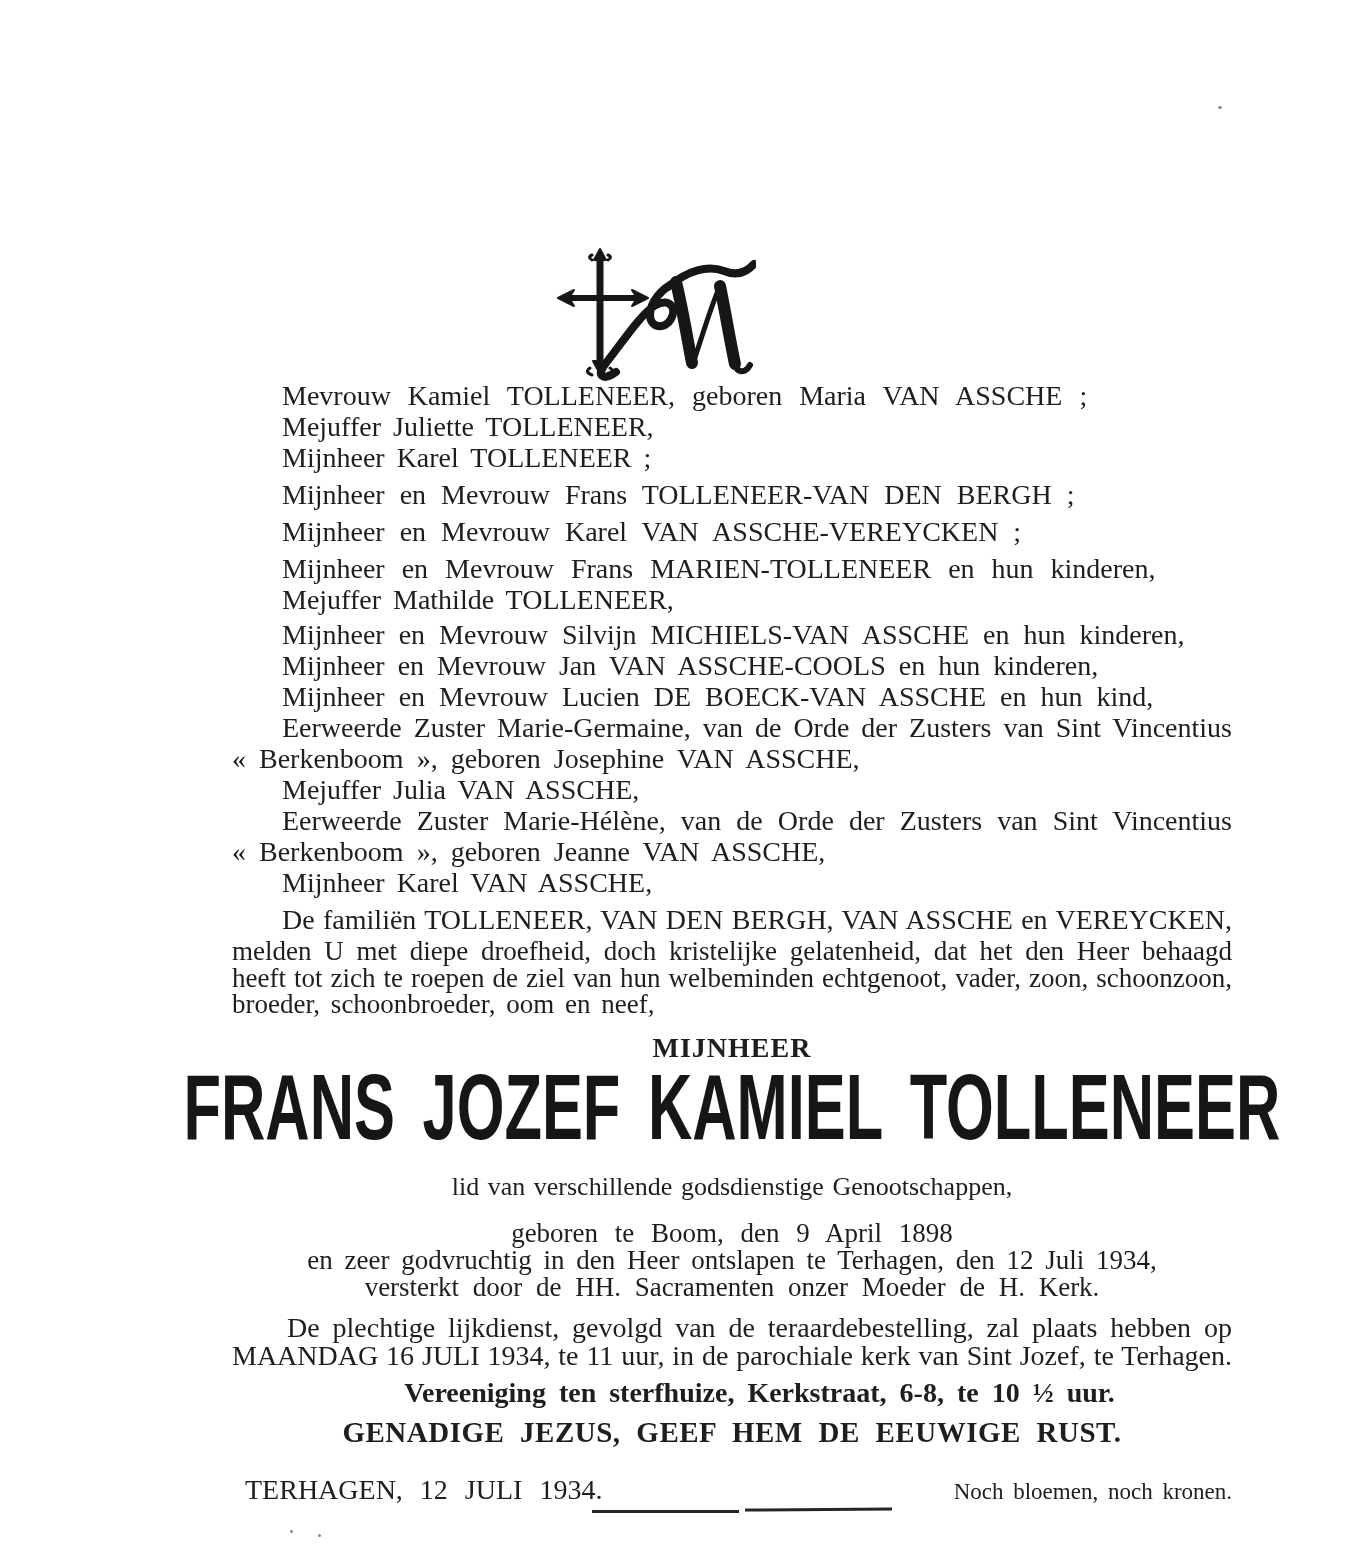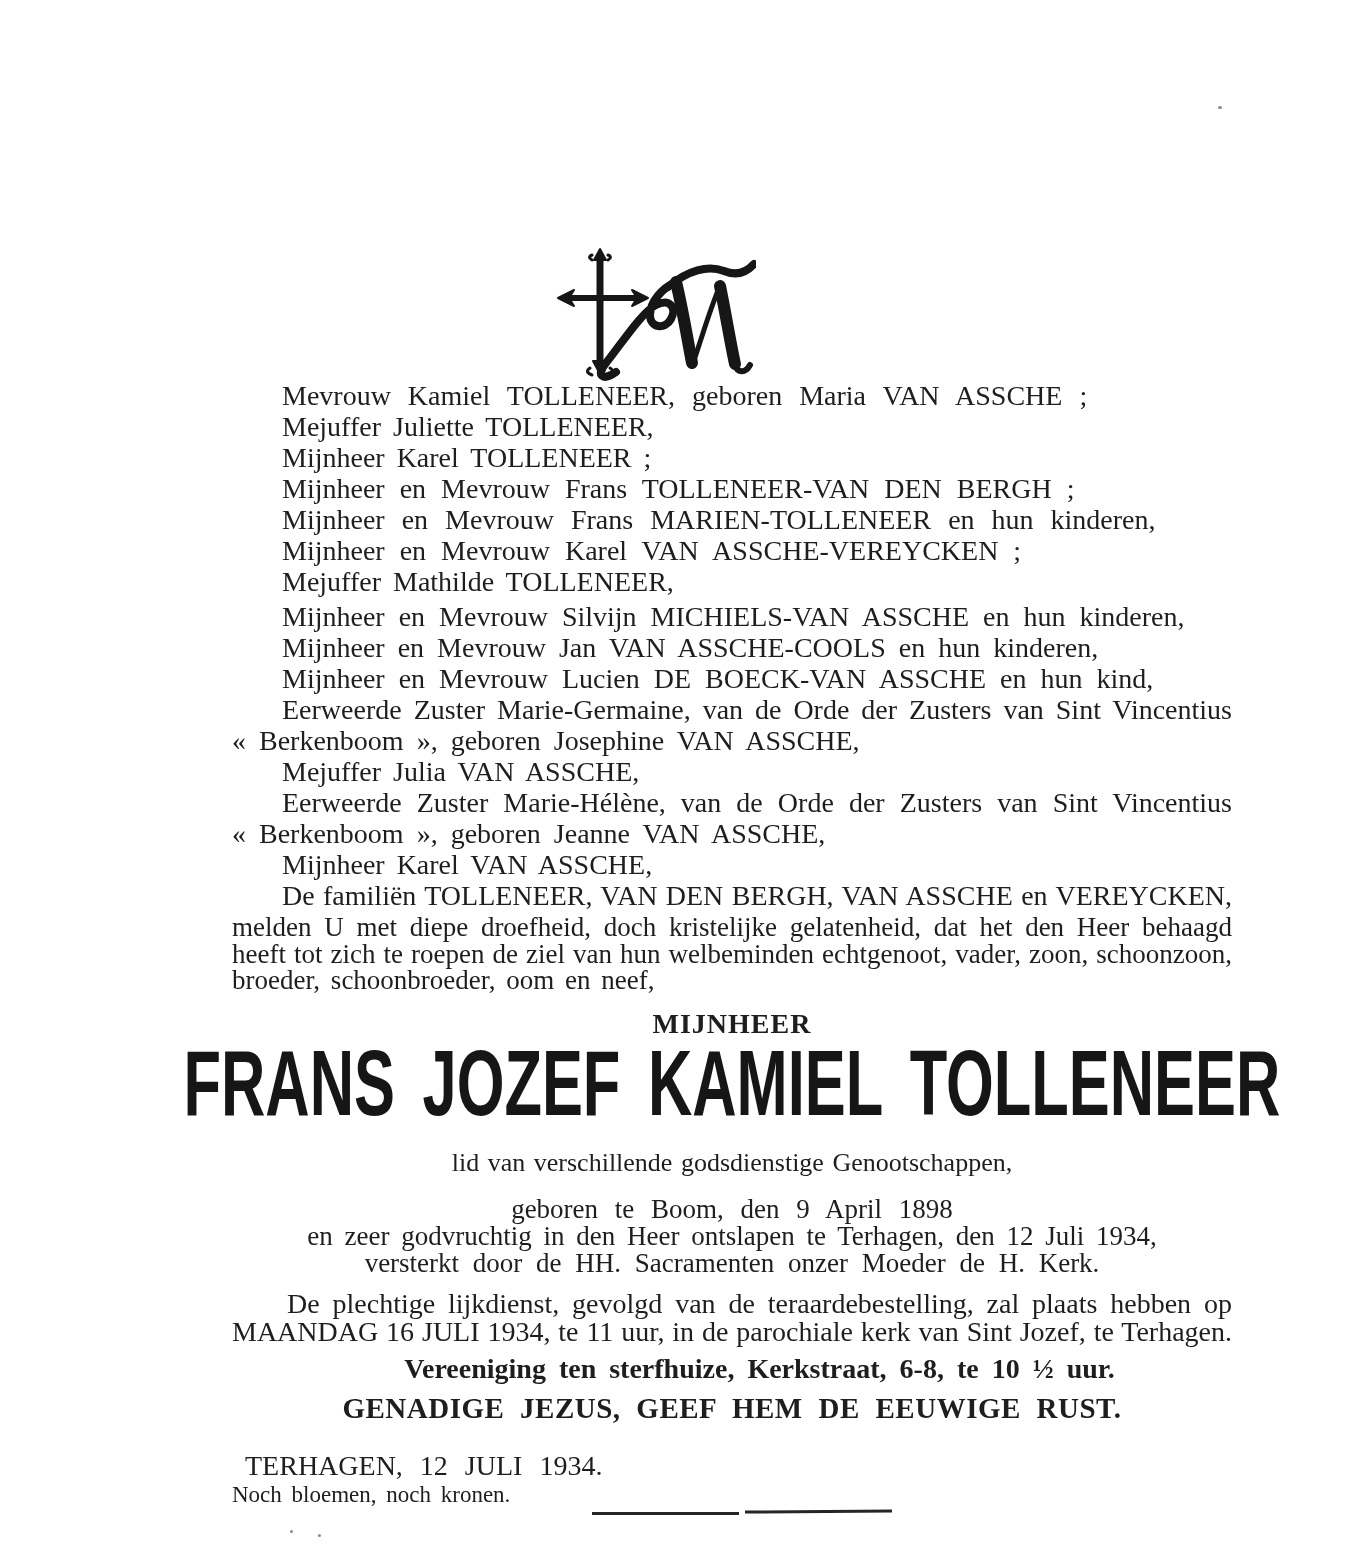--- a/index.html
+++ b/index.html
@@ -12,21 +12,21 @@
     overflow:hidden;
   }
   .page{position:absolute;inset:0;}
   .speck{position:absolute;background:#8a8a8a;border-radius:50%;}
   .monogram{position:absolute;left:556px;top:246px;width:200px;height:142px;}
   .content{position:absolute;left:232px;top:380px;width:1000px;}
   .ln{font-size:28px;line-height:31px;white-space:nowrap;}
   .ind{padding-left:50px;}
   .ind2{padding-left:55px;}
   .jfl{text-align:justify;text-align-last:justify;white-space:normal;}
-  .g6{}
+  .g6{margin-top:6px;}
   .g10{margin-top:4px;}
   .ws2{word-spacing:2px;} .ws4{word-spacing:4px;} .ws5{word-spacing:5px;}
   .ws6{word-spacing:6px;} .ws7{word-spacing:7px;} .ws8{word-spacing:8px;}
   .ws10{word-spacing:10px;}
   .intro{margin-top:3px;}
   .intro .ln{font-size:27px;line-height:26.5px;}
   .heading-mijnheer{
     margin-top:16px;text-align:center;font-weight:bold;
     font-size:28px;line-height:27px;letter-spacing:1px;word-spacing:4px;
   }
@@ -37,21 +37,21 @@
     transform:scaleX(.66);transform-origin:50% 50%;
     word-spacing:16px;color:#161616;
   }
   .cline{text-align:center;font-size:27px;line-height:27px;}
   .membership{margin-top:26px;font-size:26px;}
   .born{margin-top:20px;}
   .service{margin-top:13px;}
   .service .ln{font-size:28px;line-height:28px;}
   .gathering{margin-top:9px;font-size:27px;line-height:28px;font-weight:bold;text-align:center;}
   .prayer{margin-top:10px;text-align:center;font-size:29px;line-height:30px;font-weight:bold;letter-spacing:.5px;}
-  .footer-row{margin-top:27px;display:flex;justify-content:space-between;align-items:baseline;flex-direction:column;}
+  .footer-row{margin-top:27px;display:flex;justify-content:space-between;align-items:baseline;}
   .place-date{font-size:28px;padding-left:13px;}
   .no-flowers{font-size:23px;}
   .printer{margin-top:4px;margin-left:360px;width:300px;text-align:center;}
   .rule{display:flex;gap:6px;}
   .rule span{display:block;height:0;border-top:3px solid #262626;flex:1;}
   .rule span:last-child{transform:translateY(-2px) rotate(-.4deg);}
   svg .ink{stroke:#161616;fill:none;stroke-linecap:round;stroke-linejoin:round;}
 </style>
 </head>
 <body>
@@ -87,22 +87,22 @@
     </svg>
   </div>
 
   <div class="content">
 
     <div class="family">
       <div class="ln ind ws10">Mevrouw Kamiel TOLLENEER, geboren Maria VAN ASSCHE ;</div>
       <div class="ln ind ws5">Mejuffer Juliette TOLLENEER,</div>
       <div class="ln ind ws5">Mijnheer Karel TOLLENEER ;</div>
       <div class="ln ind ws8 g6">Mijnheer en Mevrouw Frans TOLLENEER-VAN DEN BERGH ;</div>
+      <div class="ln ind ws8 g6">Mijnheer en Mevrouw Karel VAN ASSCHE-VEREYCKEN ;</div>
       <div class="ln ind ws10 g6">Mijnheer en Mevrouw Frans MARIEN-TOLLENEER en hun kinderen,</div>
-      <div class="ln ind ws8 g6">Mijnheer en Mevrouw Karel VAN ASSCHE-VEREYCKEN ;</div>
       <div class="ln ind ws5">Mejuffer Mathilde TOLLENEER,</div>
       <div class="ln ind ws7 g10">Mijnheer en Mevrouw Silvijn MICHIELS-VAN ASSCHE en hun kinderen,</div>
       <div class="ln ind ws6">Mijnheer en Mevrouw Jan VAN ASSCHE-COOLS en hun kinderen,</div>
       <div class="ln ind ws7">Mijnheer en Mevrouw Lucien DE BOECK-VAN ASSCHE en hun kind,</div>
       <div class="ln ind jfl">Eerweerde Zuster Marie-Germaine, van de Orde der Zusters van Sint Vincentius</div>
       <div class="ln ws6">« Berkenboom », geboren Josephine VAN ASSCHE,</div>
       <div class="ln ind ws5">Mejuffer Julia VAN ASSCHE,</div>
       <div class="ln ind jfl">Eerweerde Zuster Marie-Hélène, van de Orde der Zusters van Sint Vincentius</div>
       <div class="ln ws6">« Berkenboom », geboren Jeanne VAN ASSCHE,</div>
       <div class="ln ind ws5">Mijnheer Karel VAN ASSCHE,</div>

